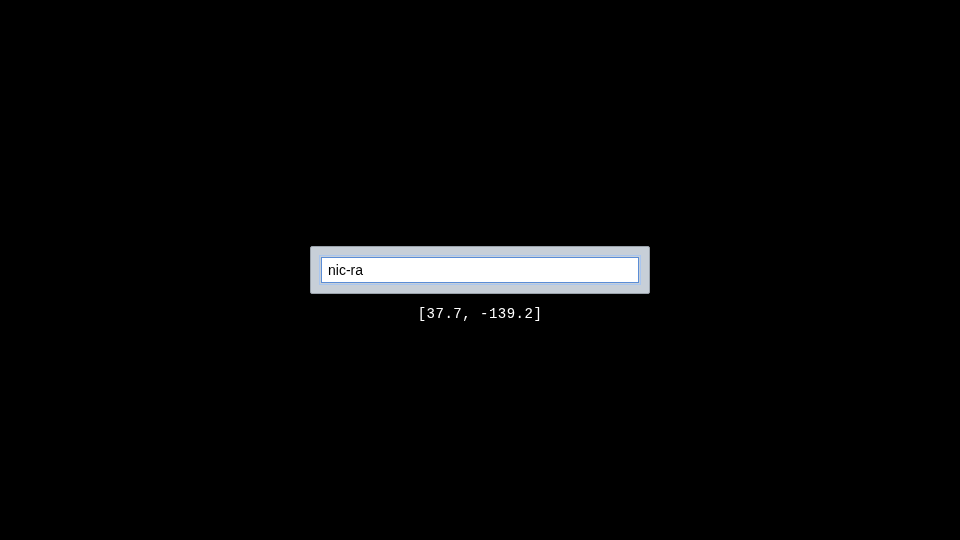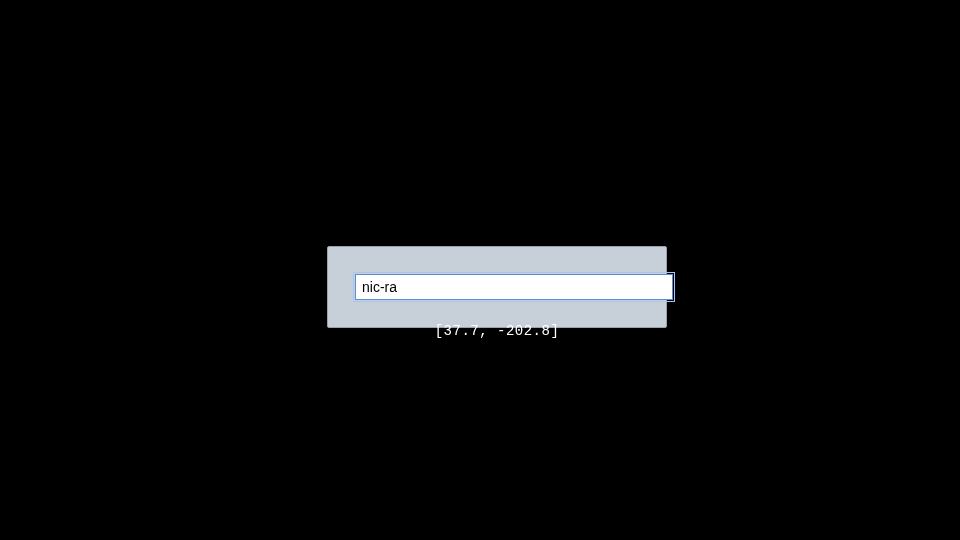--- a/index.html
+++ b/index.html
@@ -1,16 +1,16 @@
 <!DOCTYPE html>
 <html><head>
   <meta charset="utf-8">
   <style>
     * {
-      margin: 17px;
+      margin: 0;
       padding: 0;
       box-sizing: border-box;
     }
     html, body {
       width: 960px;
       height: 540px;
       background: #000;
       overflow: hidden;
       font-family: Arial, Helvetica, sans-serif;
     }
@@ -49,13 +49,13 @@
       white-space: pre;
     }
   </style>
 </head>
 <body>
 
 <div class="search-wrapper">
   <input type="text" class="search-input" value="nic-ra" style="">
 </div>
 
-<div class="coordinates">[37.7, -202.8]</div>
+<div class="coordinates">[37.7, -139.2]</div>
 
 </body></html>

